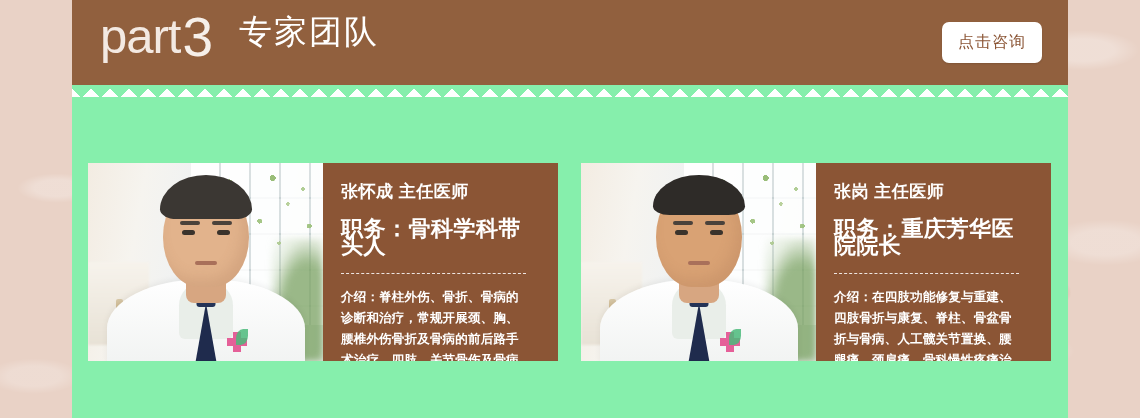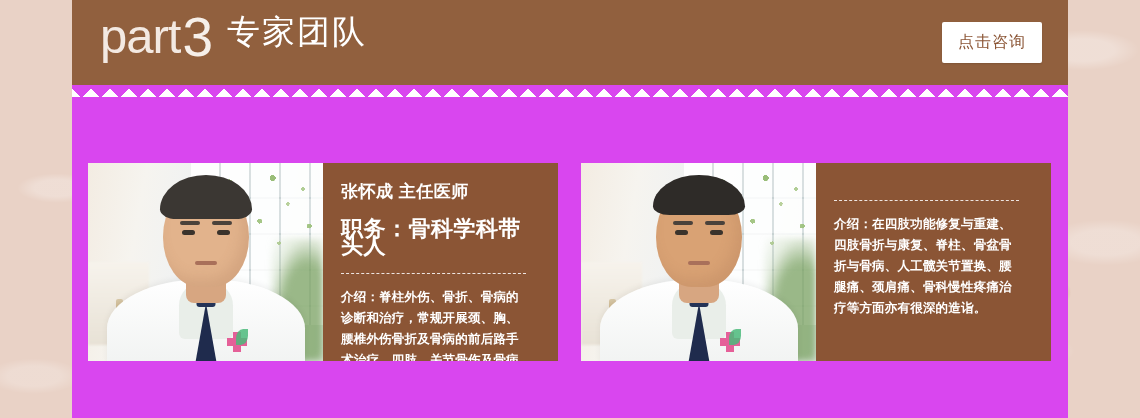--- a/index.html
+++ b/index.html
@@ -22,21 +22,21 @@
       radial-gradient(ellipse 60px 22px at 88% 34%, rgba(255,255,255,.24) 0 42%, rgba(255,255,255,0) 74%),
       radial-gradient(ellipse 86px 32px at 97% 58%, rgba(255,255,255,.26) 0 40%, rgba(255,255,255,0) 72%),
       radial-gradient(ellipse 66px 24px at 90% 84%, rgba(255,255,255,.22) 0 42%, rgba(255,255,255,0) 74%),
       radial-gradient(circle 18px at 9% 30%, rgba(214,178,160,.35) 0 55%, rgba(0,0,0,0) 80%),
       radial-gradient(circle 14px at 93% 70%, rgba(214,178,160,.32) 0 55%, rgba(0,0,0,0) 80%);
     z-index:0;
   }
   
   #content{
     position:absolute;left:72px;top:0;width:996px;height:418px;
-    background:#d946ef;z-index:1;
+    background:#86efac;z-index:1;
   }
   
   #header{
     position:relative;height:85px;background:#91603E;
     overflow:visible;
   }
   #header .zig{
     position:absolute;left:0;right:0;bottom:-12px;height:14px;
     background-repeat:repeat-x;
     background-size:19px 14px;
@@ -51,32 +51,32 @@
     display:flex;align-items:flex-start;
   }
   .part-en{
     color:#f3e9e2;font-size:49px;line-height:49px;
     font-weight:400;letter-spacing:-1px;
   }
   .part-num{
     color:#f6efe9;font-size:55px;line-height:50px;font-weight:300;
     margin-left:2px;
   }
-  .cn-block{margin-left:14px;padding-top:2px;}
+  .cn-block{margin-left:26px;padding-top:2px;}
   .cn-title{
     color:#ffffff;font-size:33px;line-height:36px;font-weight:500;
     letter-spacing:2px;
   }
   .en-sub{
     color:#f1e4da;font-size:19px;line-height:22px;letter-spacing:.5px;
     margin-top:1px;
   }
   .consult-btn{
     position:absolute;right:26px;top:22px;
-    width:100px;height:41px;border-radius:2px;
+    width:100px;height:41px;border-radius:7px;
     background:#ffffff;border:none;cursor:pointer;
     color:#8B5535;font-size:16px;letter-spacing:1px;
     font-family:"Liberation Sans","DejaVu Sans",sans-serif;
     display:flex;align-items:center;justify-content:center;
     box-shadow:0 1px 2px rgba(0,0,0,.12);
     text-align:right;
   }
   
   #cards{
     position:absolute;left:16px;top:163px;width:964px;height:198px;
@@ -321,19 +321,21 @@
           <div class="hair"></div>
           <div class="brow-l"></div>
           <div class="brow-r"></div>
           <div class="eye-l"></div>
           <div class="eye-r"></div>
           <div class="mouth"></div>
           <div class="logo"></div>
         </div>
       </div>
       <div class="info">
+        <p class="doc-name">张岗 主任医师</p>
+        <p class="doc-role">职务：重庆芳华医院院长</p>
         <div class="divider"></div>
         <p class="doc-desc">介绍：在四肢功能修复与重建、四肢骨折与康复、脊柱、骨盆骨折与骨病、人工髋关节置换、腰腿痛、颈肩痛、骨科慢性疼痛治疗等方面亦有很深的造诣。</p>
       </div>
     </div>
 
   </div>
 </div>
 
 </body></html>

